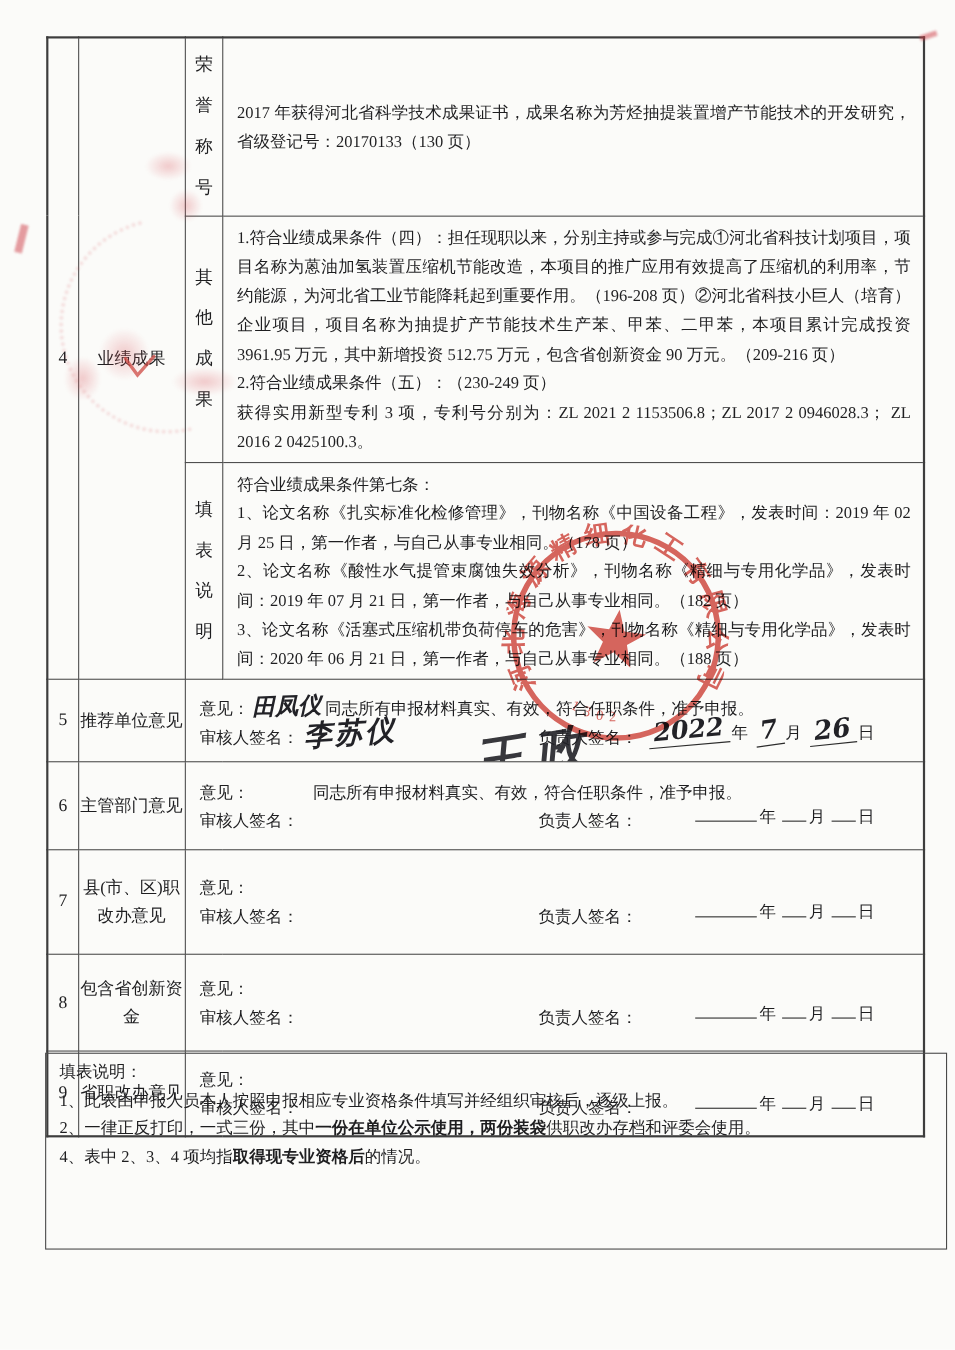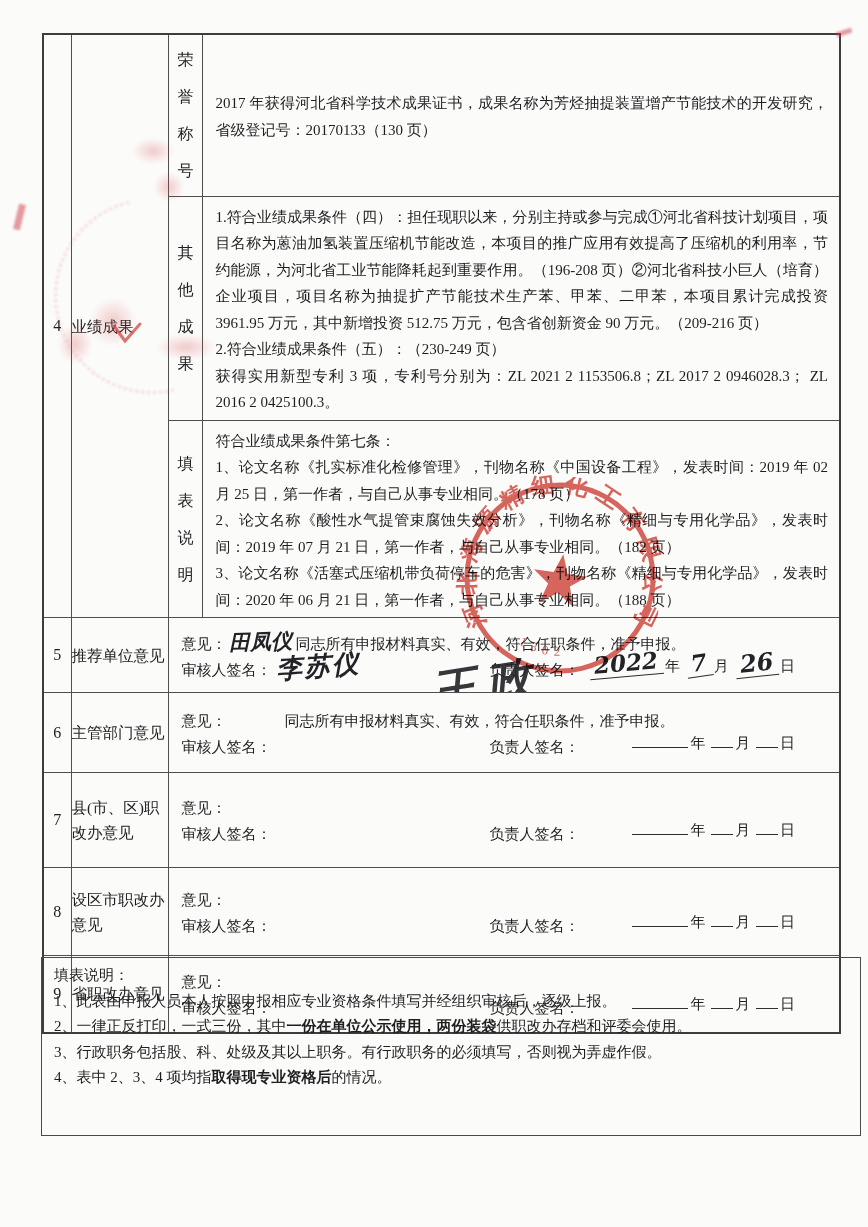--- a/index.html
+++ b/index.html
@@ -18,21 +18,21 @@
     border-collapse:collapse;table-layout:fixed;
     background:transparent;
   }
   table.main td{
     border:1px solid #4f4f4f;
     vertical-align:middle;
     overflow:hidden;
   }
   table.main{border:2px solid #3d3d3d;}
   .cell-num{text-align:center;font-size:16px;}
-  .cell-cat{font-size:15.5px;line-height:25px;padding:0 0;margin-top:12px;}
+  .cell-cat{text-align:center;font-size:15.5px;line-height:25px;padding:0 0;margin-top:12px;}
   .cell-sub{text-align:right;font-size:16px;}
   .vtext{width:1.05em;margin:0 auto;line-height:37px;letter-spacing:0;}
   .cell-content{
     vertical-align:top;
     padding:7px 11px 4px 13px;
     font-size:15px;line-height:26.5px;
     text-align:justify;
   }
   .cell-content p{margin:0;}
   
@@ -197,21 +197,21 @@
           <span class="blank-long"></span><span>年</span>
           <span class="blank-short"></span><span>月</span>
           <span class="blank-short"></span><span>日</span>
         </div>
       </div>
     </td>
   </tr>
 
   <tr style="height:88px">
     <td class="cell-num">8</td>
-    <td class="cell-cat">设区市职改办意见</td>
+    <td class="cell-cat">包含省创新资金</td>
     <td colspan="2" class="cell-content" style="padding:5px 10px 3px 13px;">
       <div class="op-box">
         <div class="op-line1">
           <span>意见：</span>
         </div>
         <div class="op-line2">
           <span>审核人签名：</span>
           <span class="op-leader">负责人签名：</span>
         </div>
         <div class="op-date">
@@ -243,21 +243,20 @@
       </div>
     </td>
   </tr>
 </tbody>
   </table>
 
 <div class="notes">
   <div>填表说明：</div>
   <div>1、此表由申报人员本人按照申报相应专业资格条件填写并经组织审核后，逐级上报。</div>
   <div><span>2、一律正反打印，一式三份，其中</span><b>一份在单位公示使用，两份装袋</b><span>供职改办存档和评委会使用。</span></div>
-  <div>3、行政职务包括股、科、处级及其以上职务。有行政职务的必须填写，否则视为弄虚作假。</div>
   <div><span>4、表中 2、3、4 项均指</span><b>取得现专业资格后</b><span>的情况。</span></div>
 </div>
 
 <svg class="seal" viewBox="0 0 204 204">
   <circle cx="102" cy="102" r="93" fill="none" stroke="#cf3a31" stroke-width="5"></circle>
   <defs>
     <path id="arcTop" d="M 102,188 A 86,86 0 1 1 102.01,188" fill="none"></path>
     <path id="arcBottom" d="M 34,140 A 78,78 0 0 0 170,140" fill="none"></path>
   </defs>
   <text fill="#cf3a31" font-size="23" font-weight="bold" letter-spacing="8">

